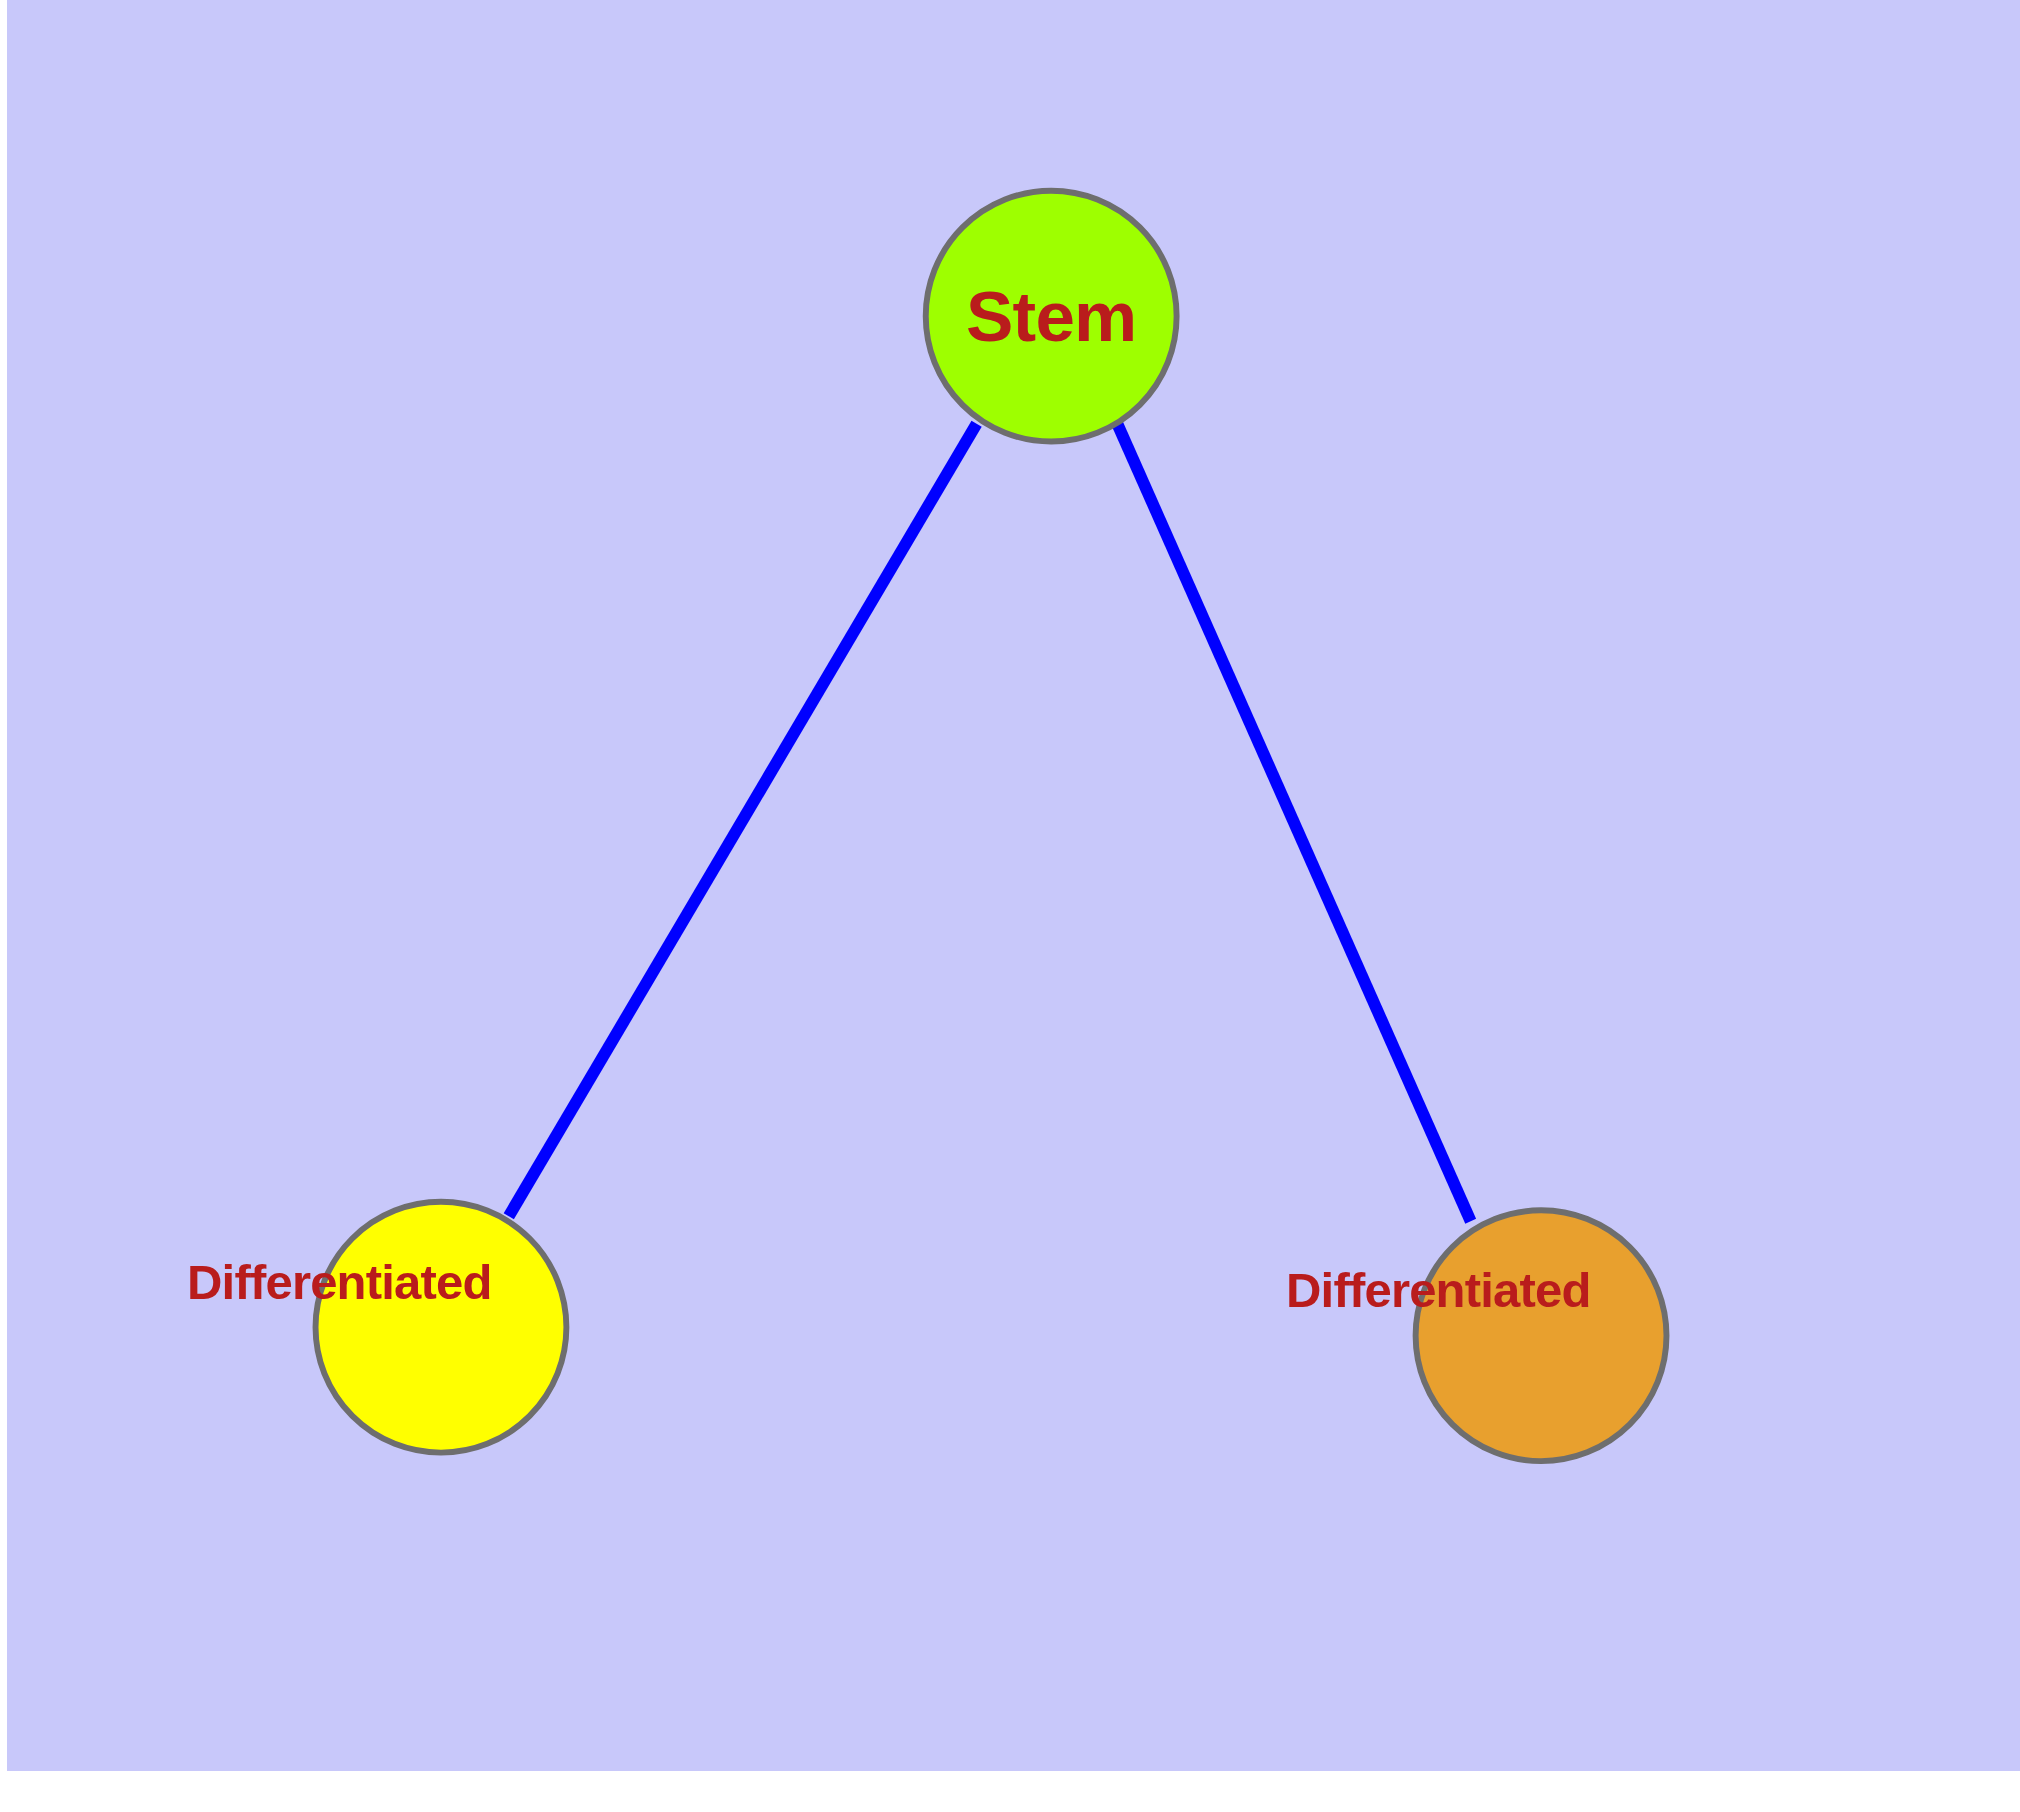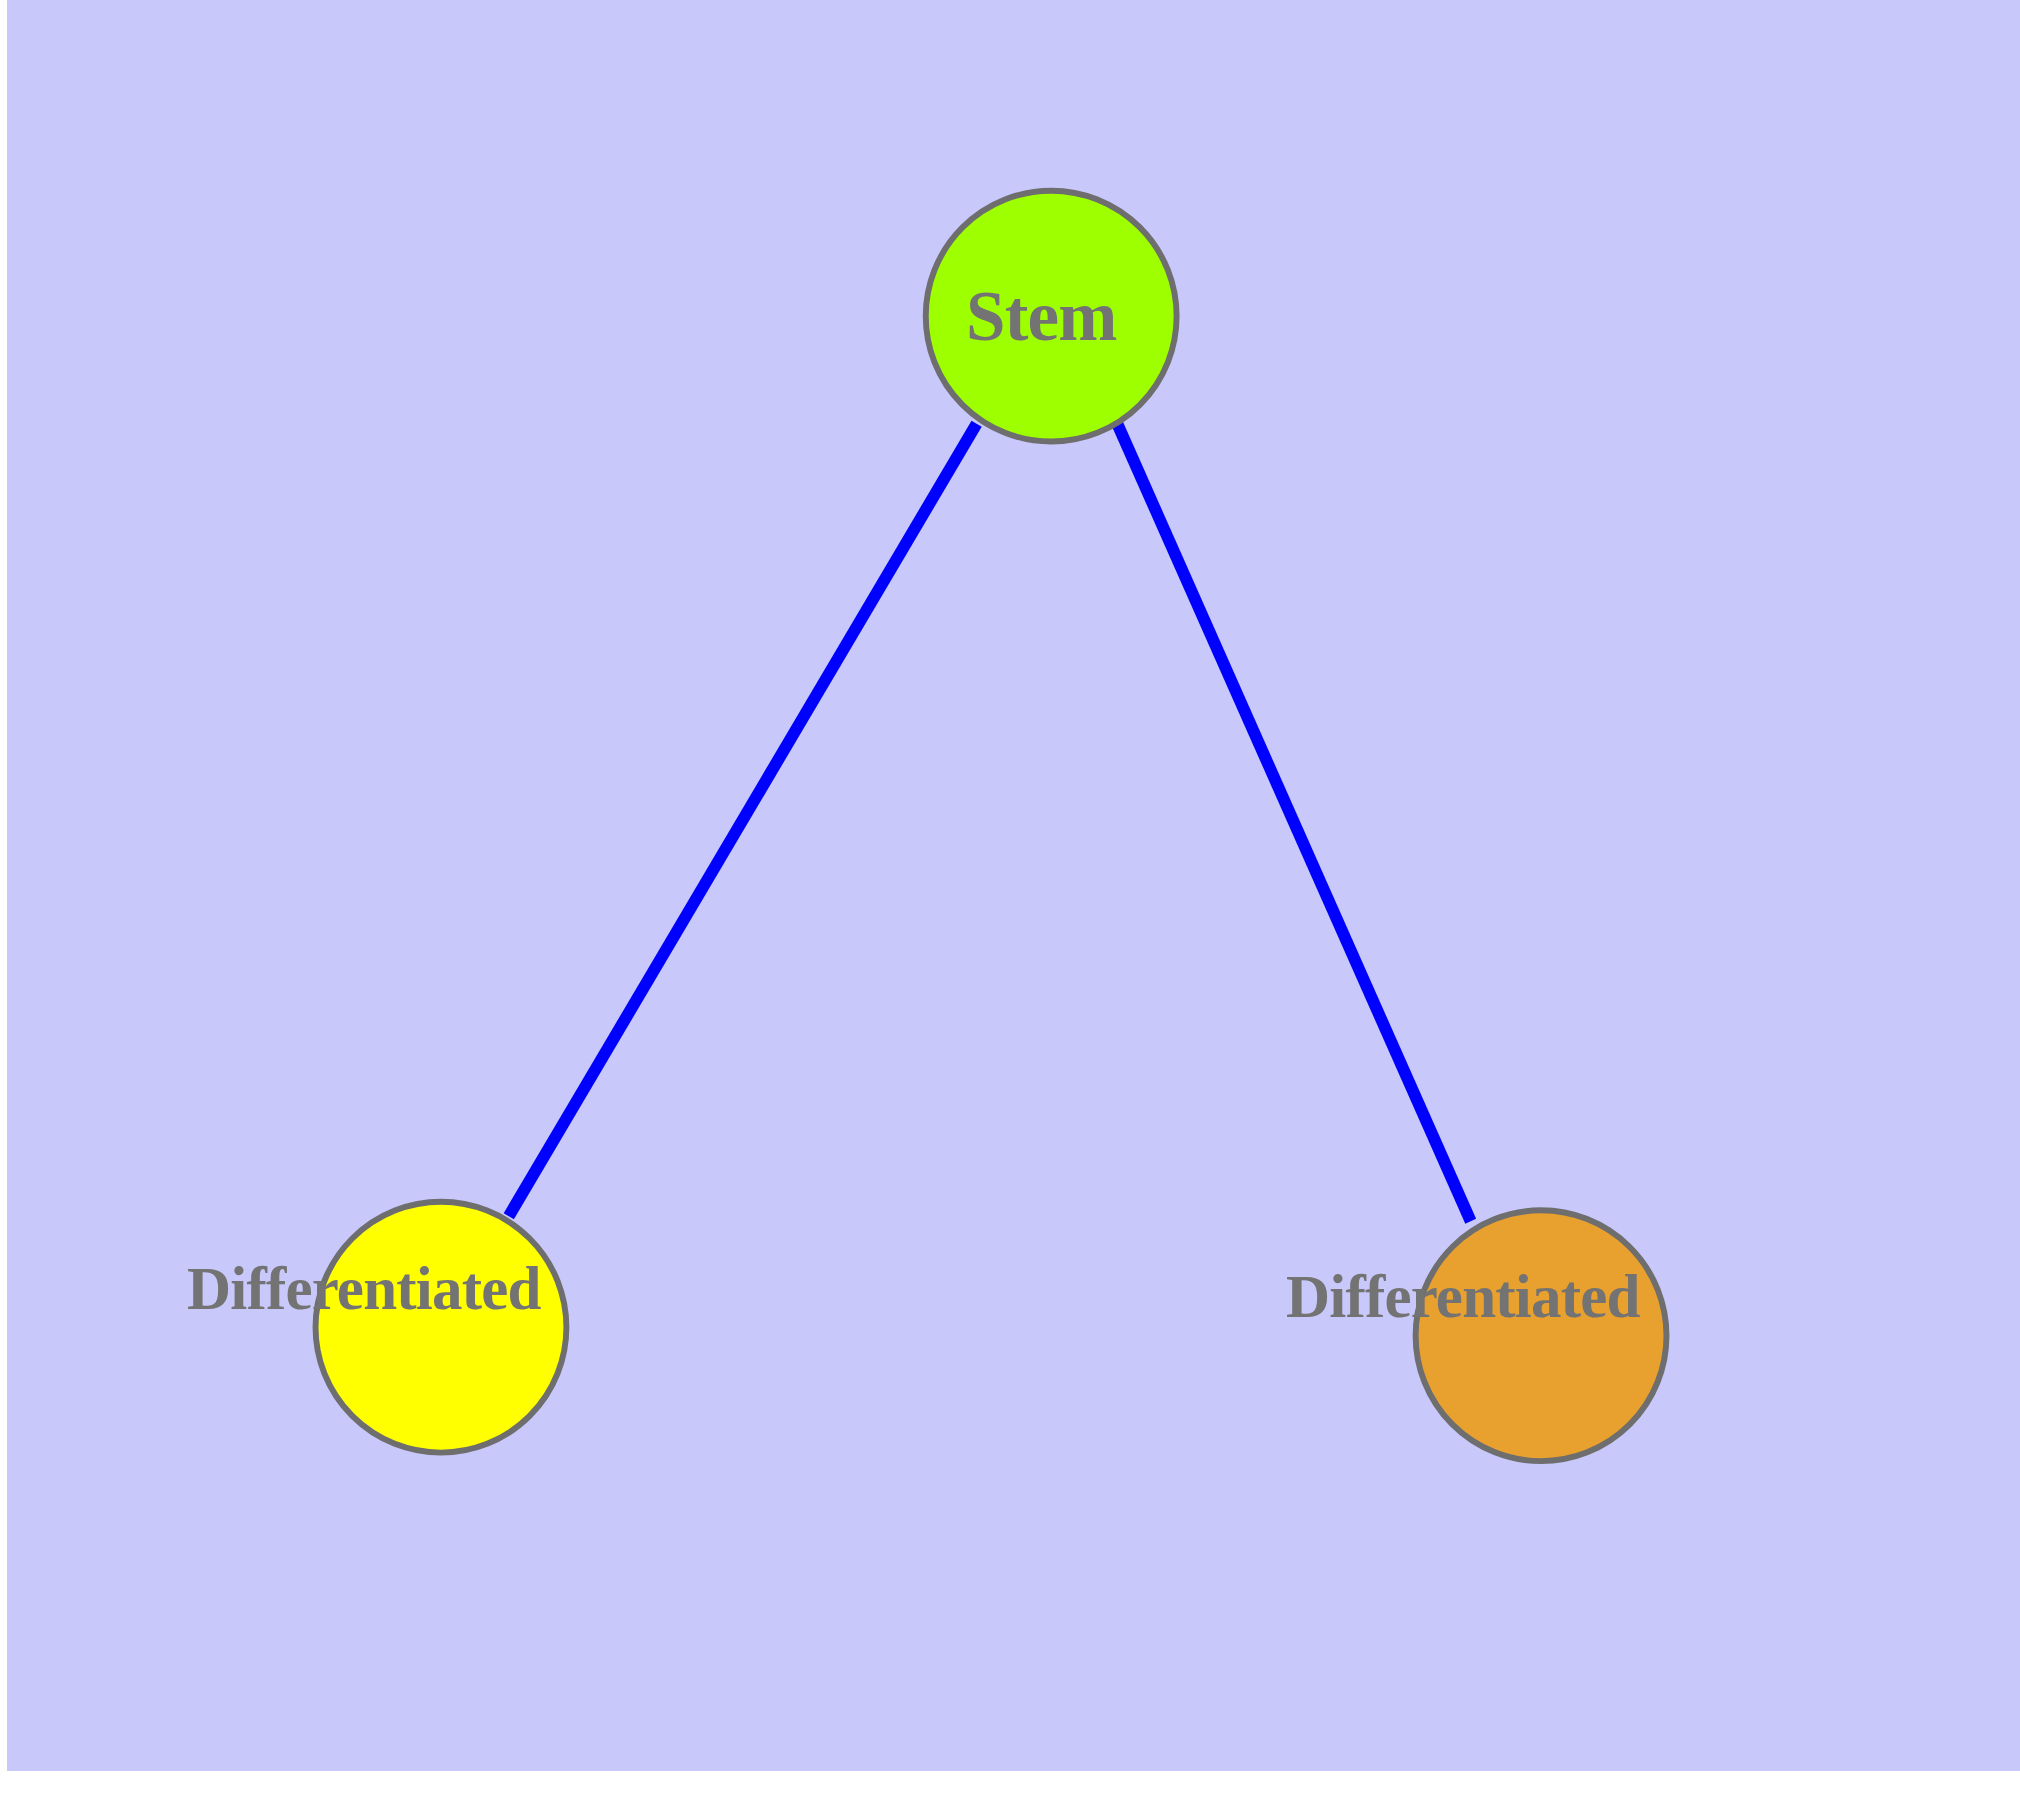--- a/index.html
+++ b/index.html
@@ -31,33 +31,32 @@
     height: 1812px;
     pointer-events: none;
   }
   .node-circle {
     cursor: pointer;
     pointer-events: auto;
   }
   .node-label {
     position: absolute;
     font-weight: bold;
-    color: #737373;
+    color: #b91c1c;
     text-align: center;
     line-height: 1.0;
     white-space: pre;
     user-select: none;
-    font-family: Liberation Serif, serif;
   }
   .label-stem {
     font-size: 71px;
     letter-spacing: -0.8px;
   }
   .label-leaf {
-    font-size: 61px;
+    font-size: 49px;
     letter-spacing: -0.8px;
   }
 </style>
 </head>
 <body>
 
 <div id="canvas">
 
   <div id="plot-area"></div>
 

